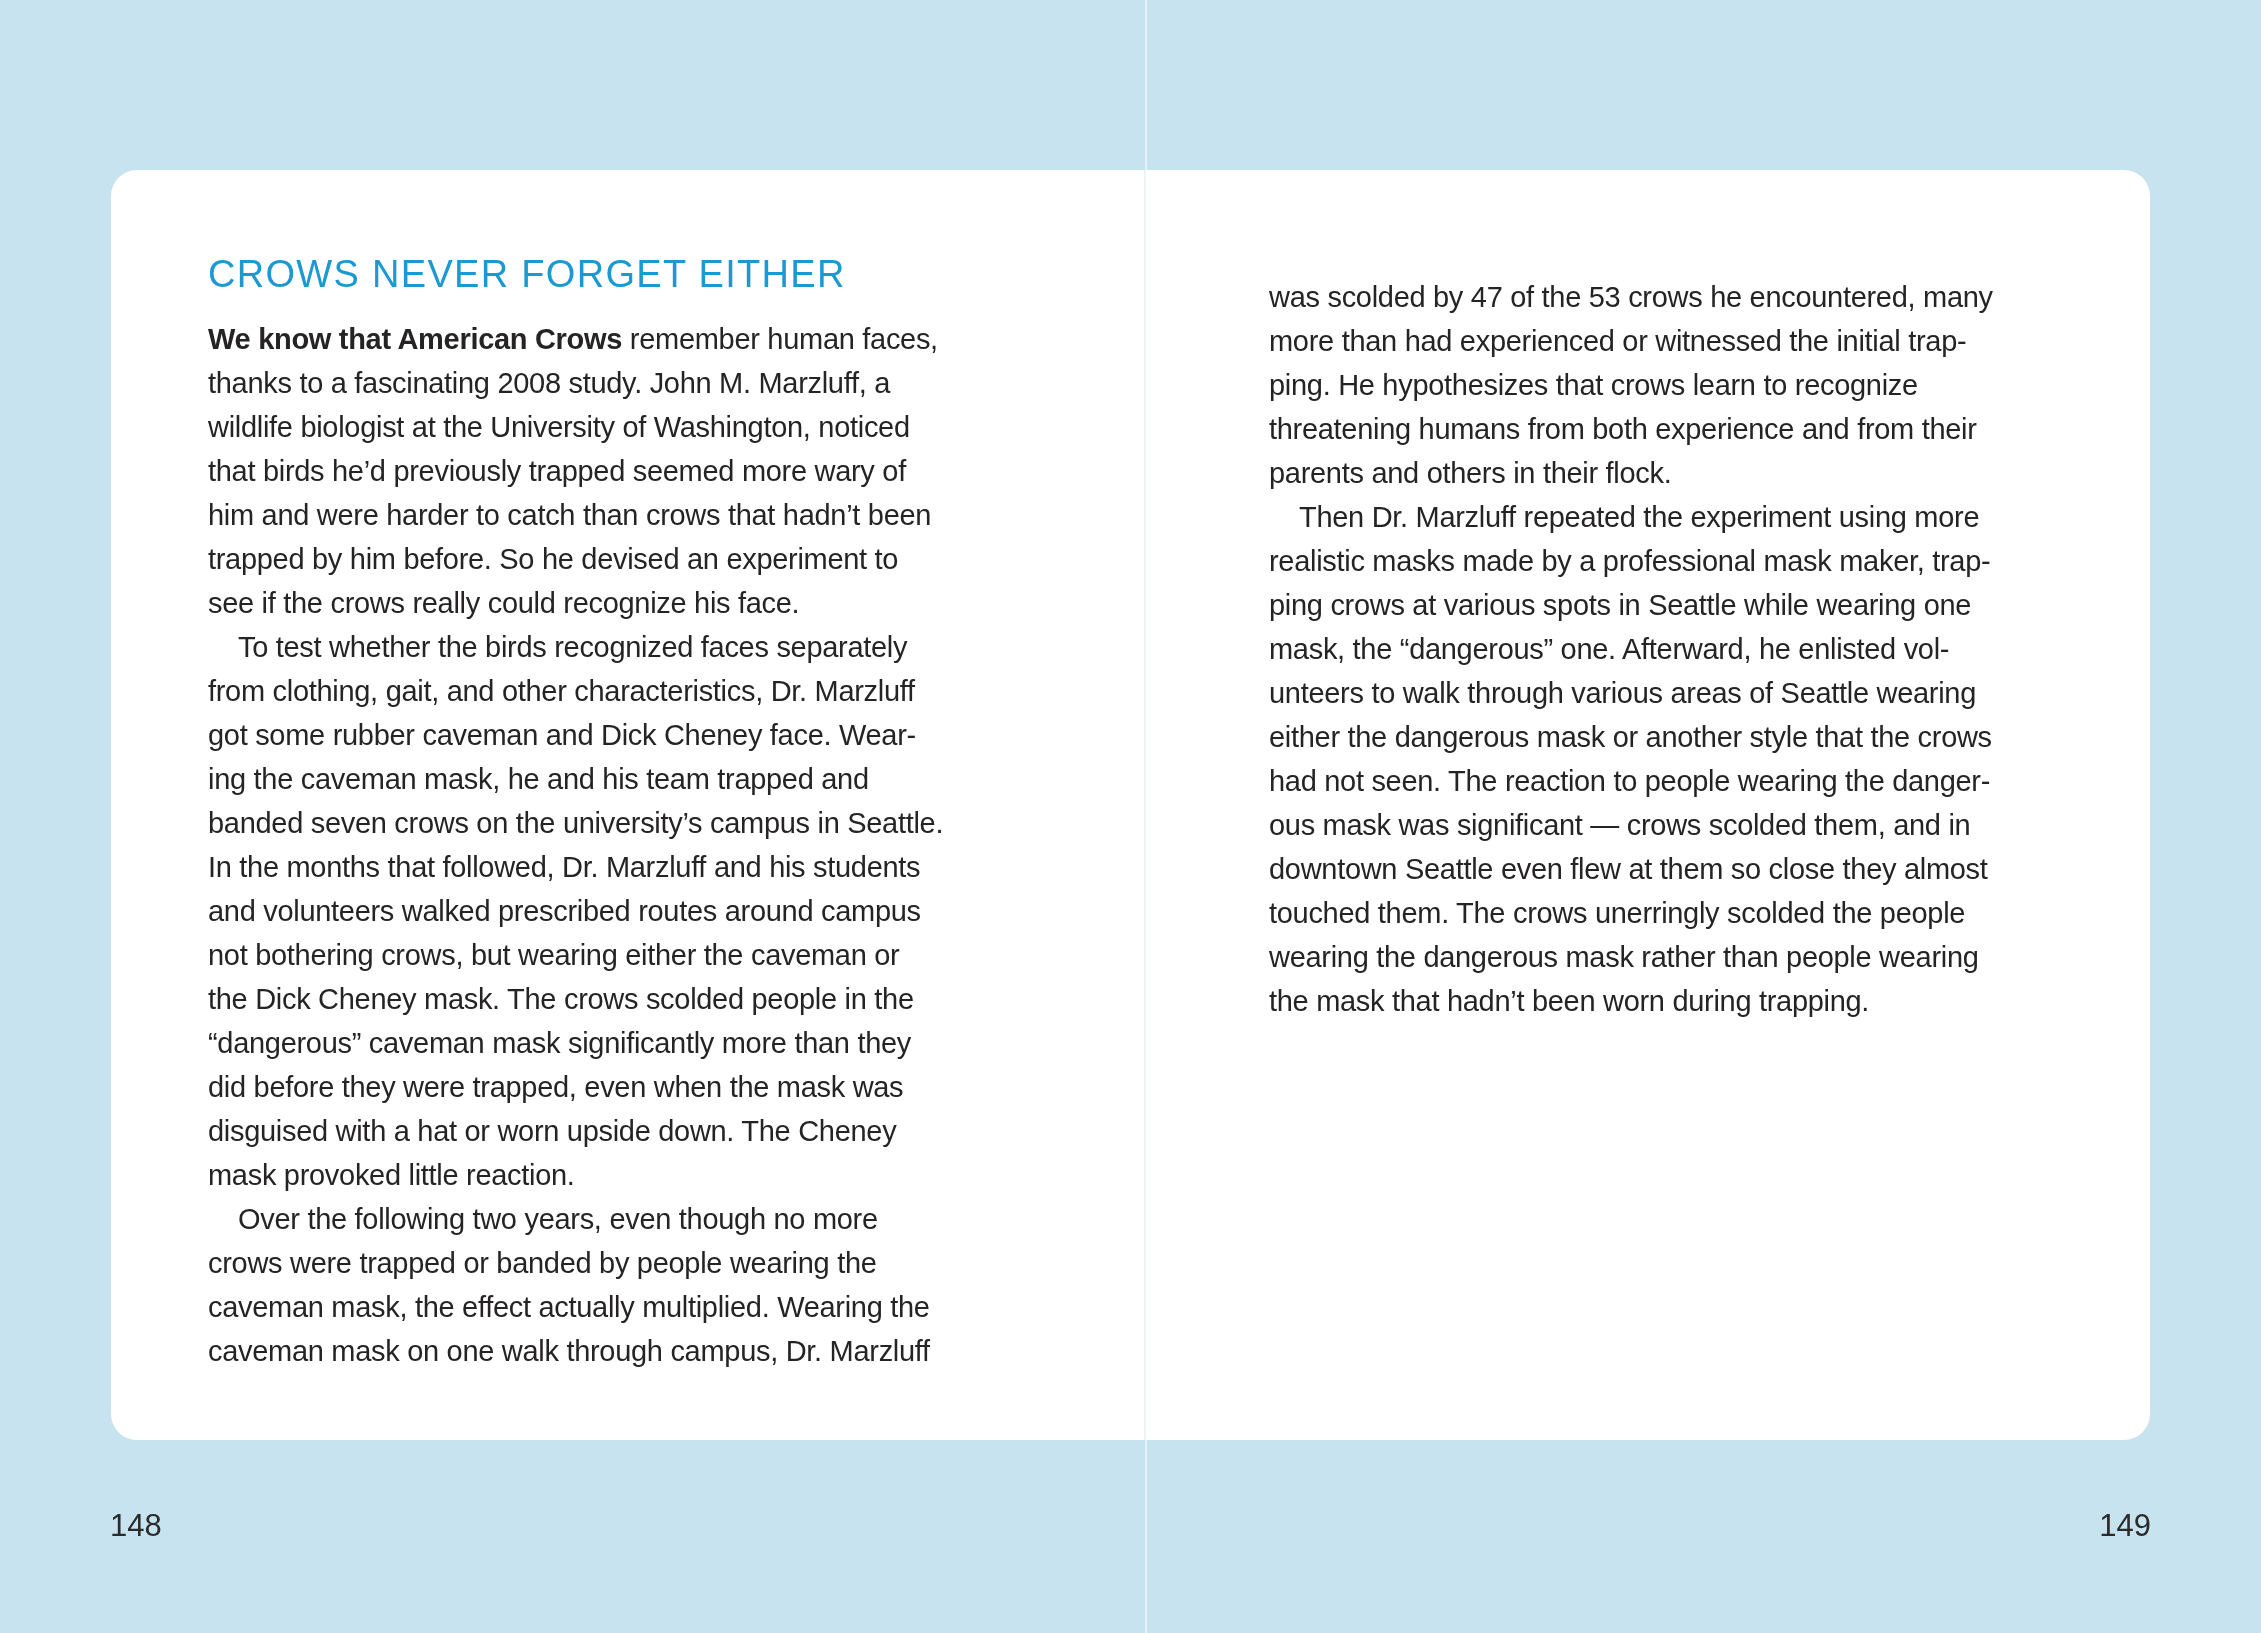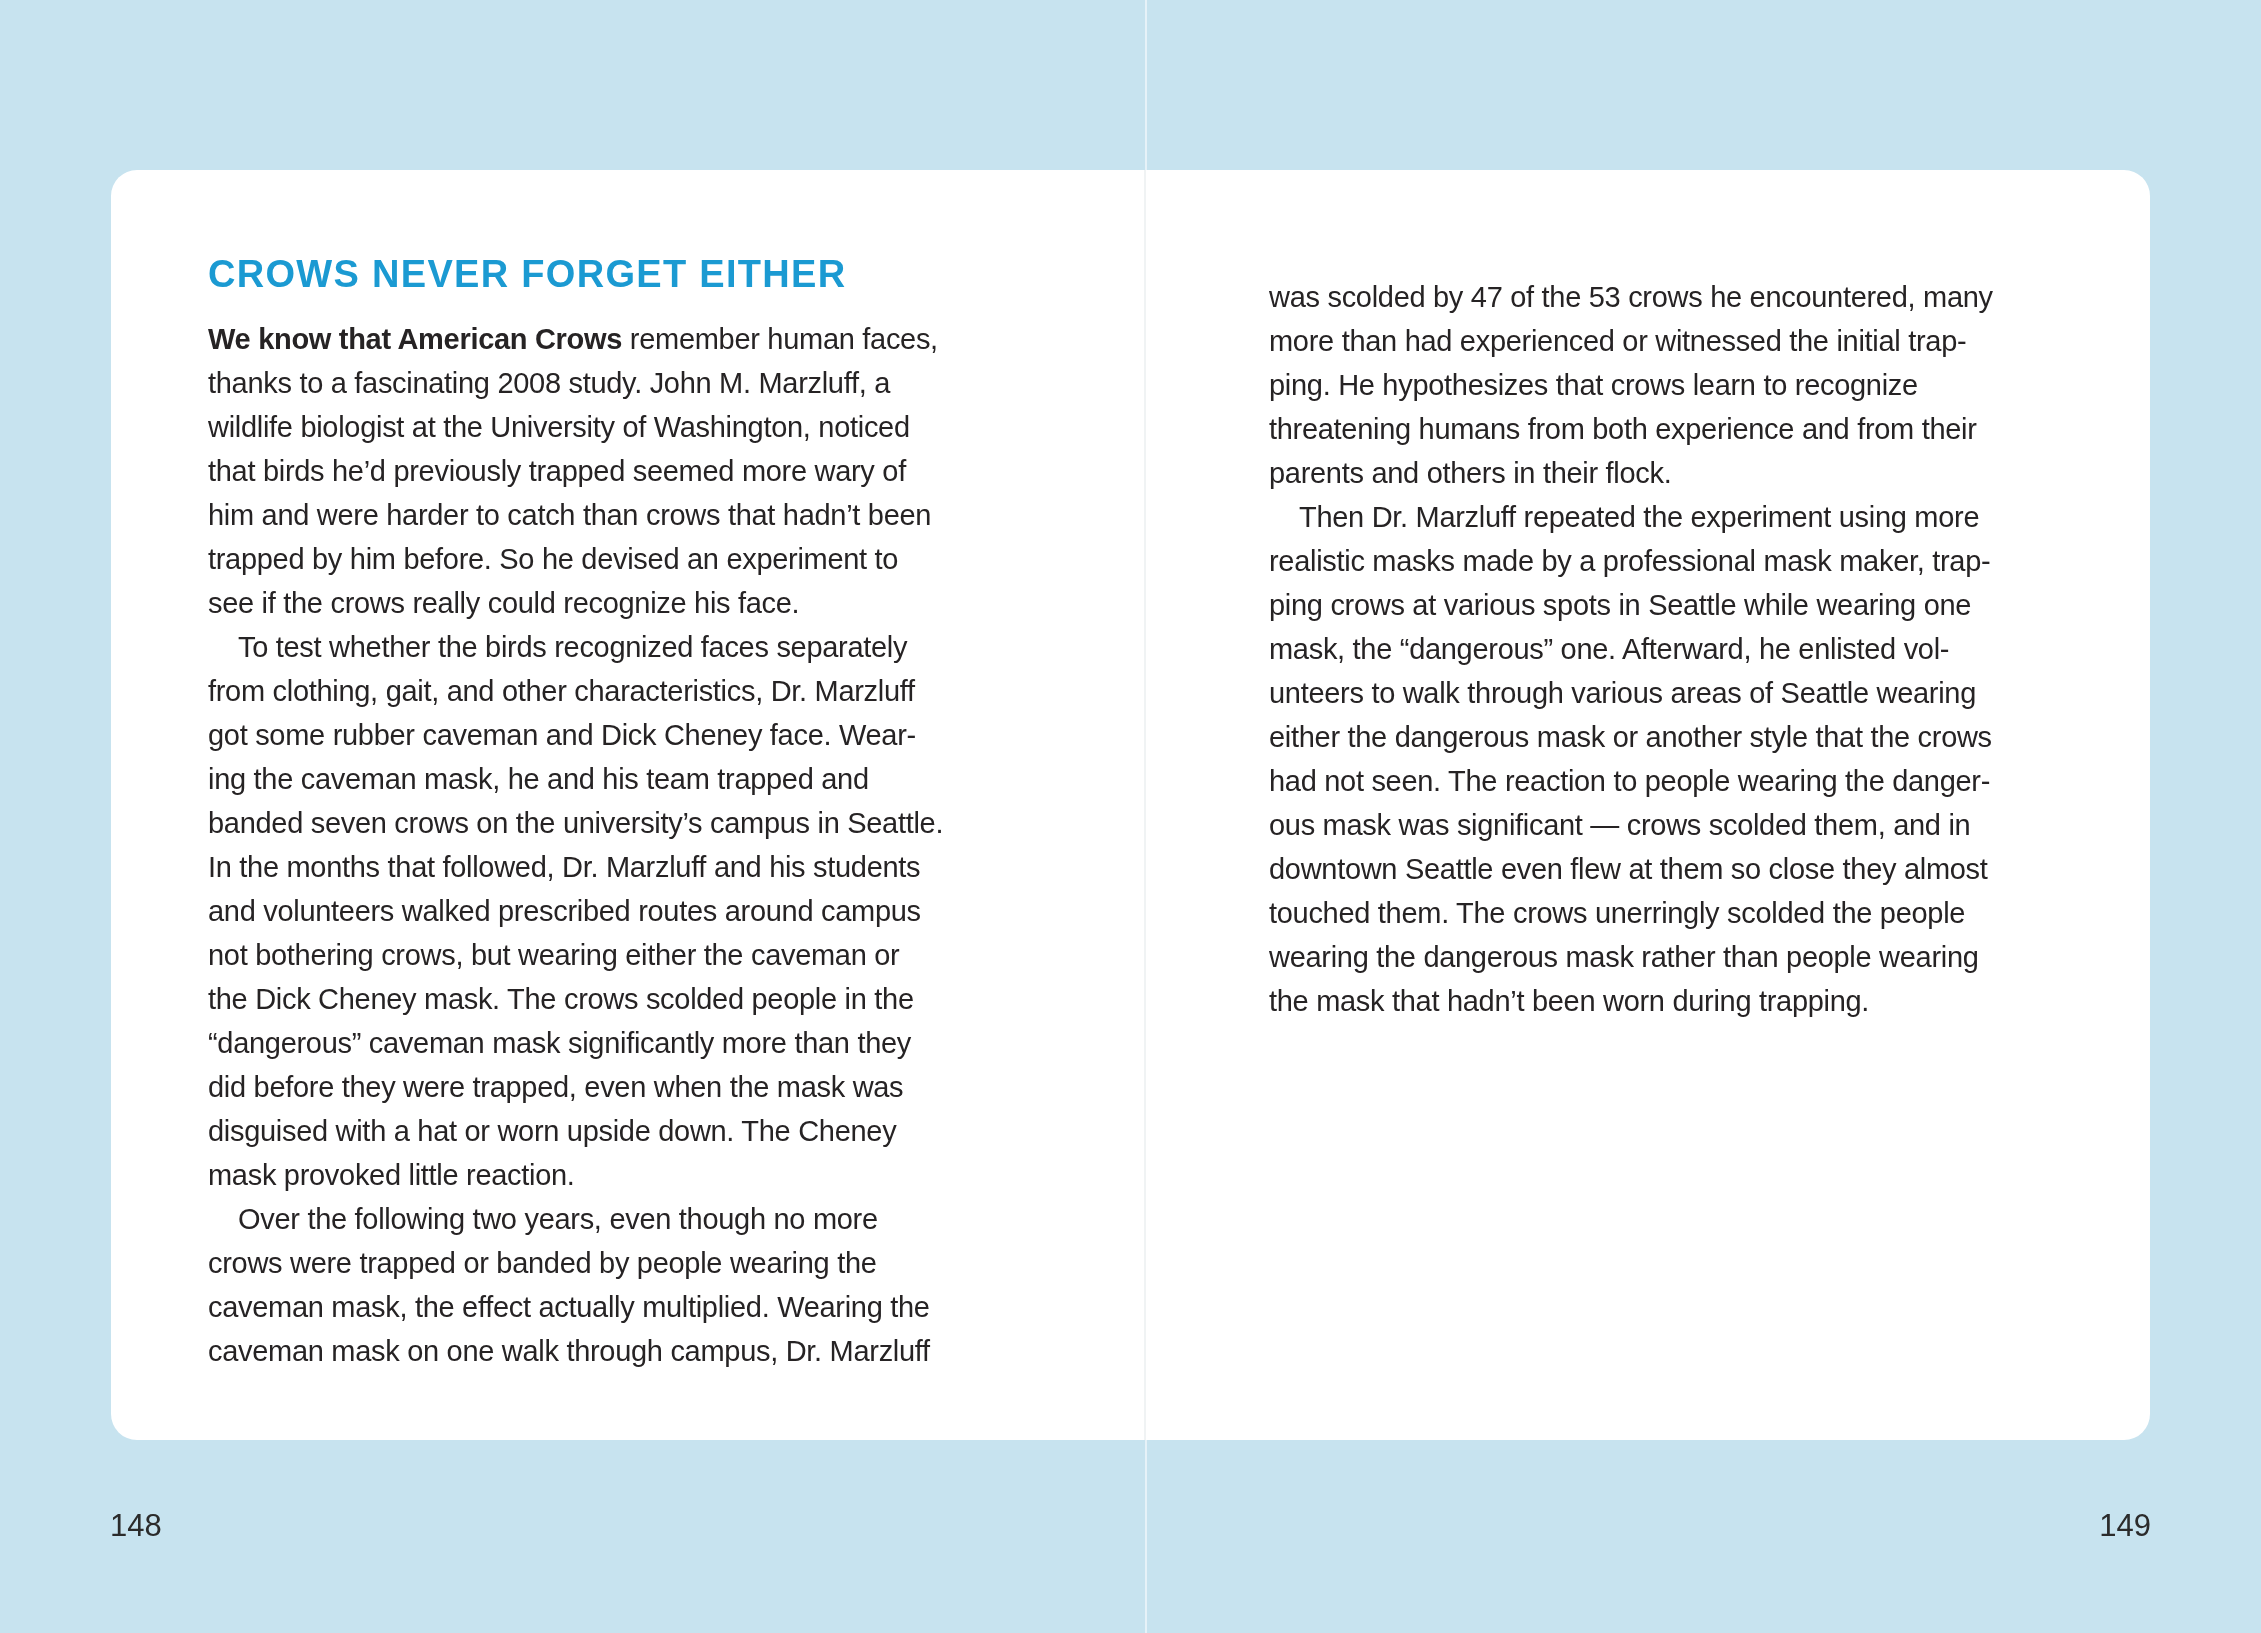--- a/index.html
+++ b/index.html
@@ -31,21 +31,21 @@
   }
   .gutter-page{
     position:absolute;left:1033px;top:0;width:1.7px;height:1270px;
     background:rgba(110,135,150,0.10);
   }
   .page{position:absolute;top:0;height:1270px;}
   .page-left{left:0;width:1034px;}
   .page-right{left:1034px;width:1094px;}
   .heading{
     position:absolute;left:97px;top:83px;margin:0;
-    font-size:38px;line-height:43px;font-weight:bold;
+    font-size:38px;line-height:43px;font-weight:normal;
     letter-spacing:1.3px;
     color:var(--heading-blue);
   }
   .body-block{position:absolute;}
   .page-left .body-block{left:97px;top:147px;}
   .page-right .body-block{left:124px;top:105px;}
   .line{
     height:44px;line-height:44px;
     font-size:29px;letter-spacing:-0.3px;
     color:var(--body-ink);

